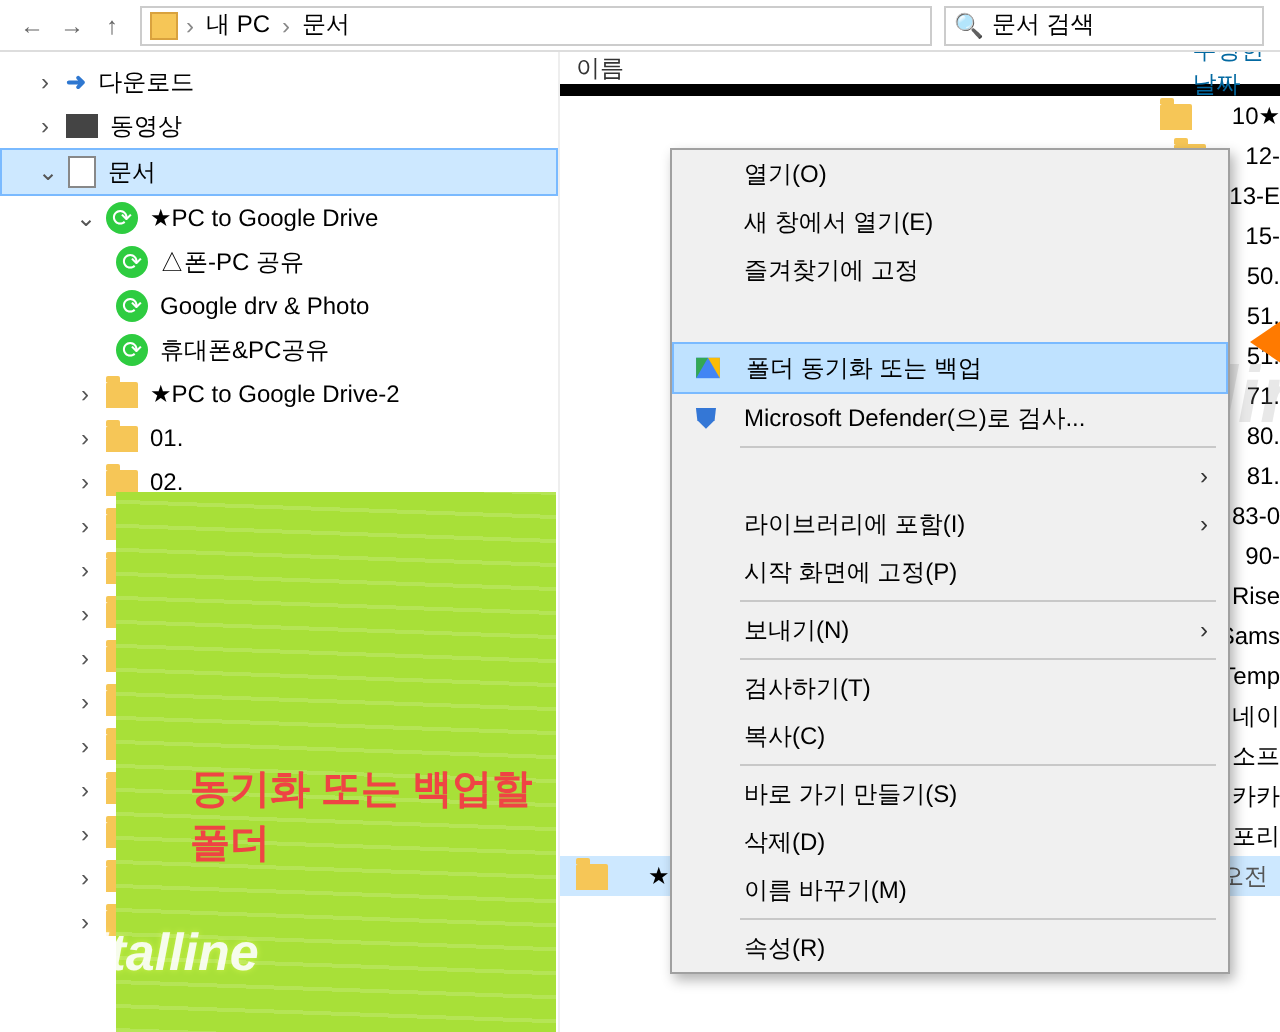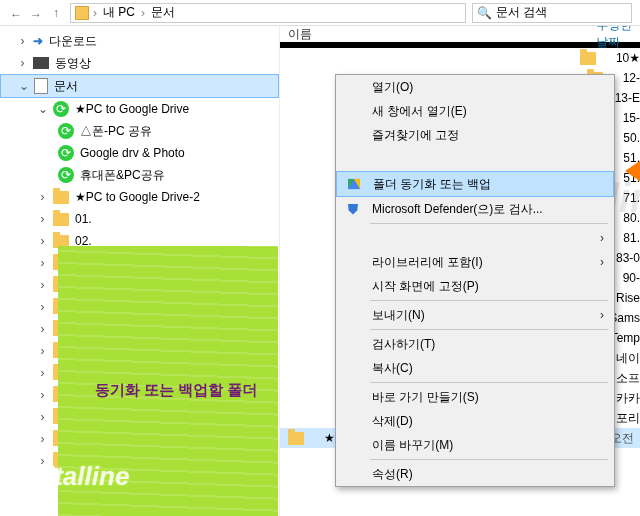--- a/index.html
+++ b/index.html
@@ -27,21 +27,21 @@
 .ic-folder::before { content: ""; position: absolute; top: -3px; left: 0; width: 7px; height: 3px; background: #f6c657; border-radius: 1px 1px 0 0; }
 .ic-sync { width: 16px; height: 16px; border-radius: 50%; background: #2ecc40; display: flex; align-items: center; justify-content: center; color: #fff; }
 .ic-dl { color: #2e77d0; font-weight: bold; }
 .ic-video { width: 16px; height: 12px; background: #444; }
 .ic-doc { width: 14px; height: 16px; background: #fff; border: 1px solid #888; }
 .tree-item.sel { background: #cde8ff; border: 1px solid #7abaff; height: 24px; }
 
 .redact-block { position: absolute; left: 58px; top: 220px; width: 220px; height: 270px; background: #a8e038; }
 .redact-noise { position: absolute; left: 58px; top: 220px; width: 220px; height: 270px; background: repeating-linear-gradient(2deg, rgba(255,255,255,0.25) 0 2px, transparent 2px 12px); opacity: .6; }
 .watermark-left { position: absolute; left: 8px; top: 435px; font-size: 26px; font-style: italic; font-weight: 600; color: #fff; text-shadow: 0 0 3px #77b018; mix-blend-mode: screen; opacity: .9; }
-.annot-text { position: absolute; left: 95px; top: 355px; color: #701a75; font-weight: 600; font-size: 15px; z-index: 3; }
+.annot-text { position: absolute; left: 95px; top: 355px; color: #ef4444; font-weight: 600; font-size: 20px; z-index: 3; }
 
 .list-header { display: flex; height: 22px; border-bottom: 6px solid #000000; align-items: center; padding-left: 8px; color: #333; gap: 170px; }
 .col-name { width: 200px; }
 .col-date { color: #0369a1; }
 
 .list-item { display: flex; align-items: center; height: 20px; padding-left: 8px; gap: 20px; justify-content: flex-end; }
 .list-item.sel { background: #cde8ff; }
 .list-label { white-space: nowrap; overflow: hidden; }
 
 .ctx-menu { position: absolute; left: 55px; top: 48px; width: 280px; background: #f0f0f0; border: 1px solid #a0a0a0; box-shadow: 2px 3px 6px rgba(0,0,0,.3); z-index: 20; }

